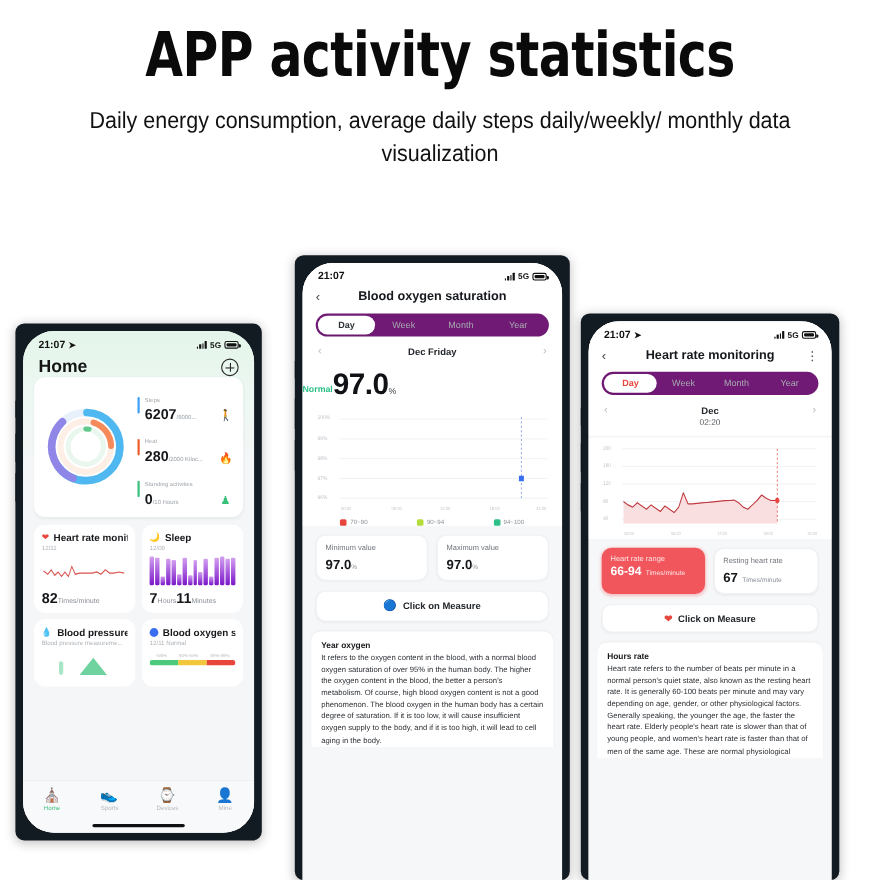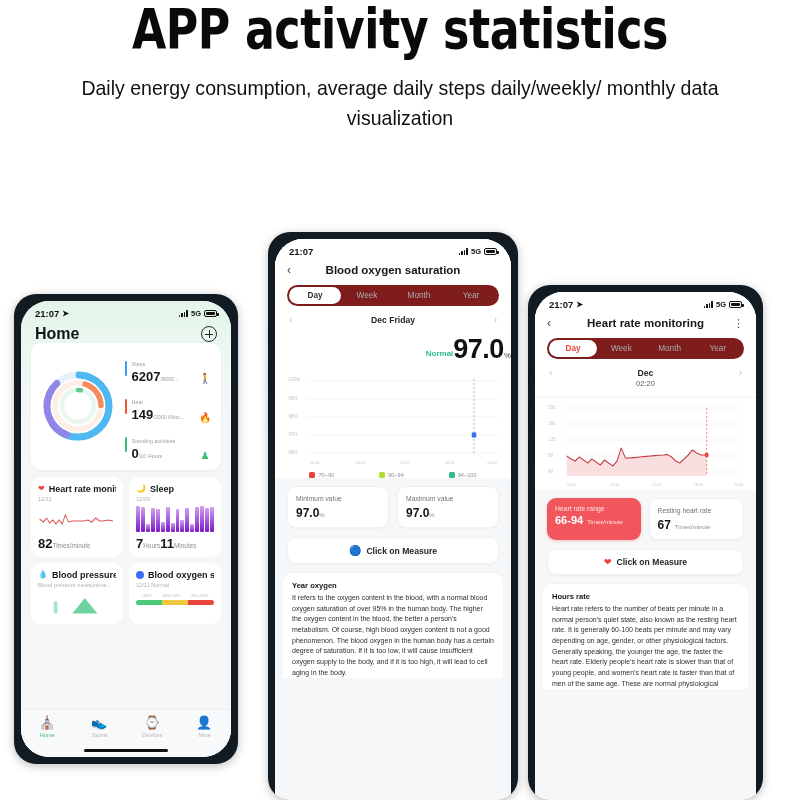--- a/index.html
+++ b/index.html
@@ -5,37 +5,37 @@
   * { box-sizing: border-box; margin: 0; padding: 0; }
   html, body {
     width: 800px; height: 800px;
     background: #ffffff;
     font-family: "Liberation Sans", sans-serif;
     overflow: hidden;
   }
   #root { position: relative; width: 800px; height: 800px; background: #fff; }
 
   
-  .header { text-align: center; }
+  .header { text-align: center; padding-top: 22px; }
   .hero-title {
     font-family: "DejaVu Sans Condensed", "Liberation Sans", sans-serif;
     font-size: 56px; font-weight: 700; letter-spacing: -0.5px;
     color: #0a0a0a; line-height: 1.05;
     transform: scaleX(0.88); transform-origin: center;
   }
   .hero-sub {
     margin-top: 14px; font-size: 21px; line-height: 1.45; color: #111;
     font-weight: 400; transform: scaleX(0.93); transform-origin: center;
   }
 
   
   .phone {
     position: absolute;
     background: #121a22;
-    border-radius: 22px;
+    border-radius: 8px;
     box-shadow: 0 2px 10px rgba(0,0,0,.25);
     overflow: hidden;
   }
   .phone .screen {
     position: absolute; left: 7px; right: 7px; top: 7px; bottom: 0;
     background: #ffffff;
     border-radius: 28px 28px 0 0;
     overflow: hidden;
   }
   
@@ -123,30 +123,30 @@
   .tab .tl { font-size:5.6px; margin-top:3px; color:#b4b9be;}
   .tab.active .tl { color:#3fbf7f; }
   .homebar { position:absolute; left:50%; transform:translateX(-50%); bottom:5px; width:84px;height:3px;border-radius:2px;background:#111;}
 
   
   .navbar { display:flex; align-items:center; padding: 4px 12px 8px 12px; }
   .navbar .back { font-size:12px; color:#3d4248; width:14px;}
   .navbar .nt { flex:1; text-align:center; font-size:11.5px; font-weight:700; color:#15181c;}
   .navbar .more { width:14px; text-align:right; color:#3d4248; font-size:11px; letter-spacing:0;}
 
-  .segbar { margin:0 12px; background:#7f1d1d; border-radius:12px; display:flex; padding:2px; }
+  .segbar { margin:0 12px; background:#701a75; border-radius:12px; display:flex; padding:2px; }
   .seg { flex:1; text-align:center; font-size:8.2px; padding:4px 0; color:#a7abb0; border-radius:10px;}
   .seg.active { background:#fff; font-weight:700; box-shadow:0 1px 2px rgba(0,0,0,.08); }
 
   .daterow { display:flex; align-items:center; justify-content:space-between; padding:8px 14px 1px 14px; }
   .daterow .ar { color:#b7bbc0; font-size:10px;}
   .daterow .dt { font-size:8.6px; font-weight:700; color:#23272b;}
   .timerow { text-align:center; font-size:7.6px; color:#54595f; padding-bottom:2px;}
 
-  .bigval { text-align:right; padding:2px 0 4px 0; }
+  .bigval { text-align:left; padding:2px 0 4px 0; }
   .bigval .n { font-size:27px; font-weight:700; color:#0f1114; letter-spacing:-.5px;}
   .bigval .u { font-size:8px; color:#3b4046; font-weight:400;}
   .bigval .tagn { font-size:8px; color:#2fc08a; font-weight:600; vertical-align:middle;}
 
   .chartbox { position:relative; margin: 2px 10px 0 10px; height:96px; }
   .chartbox svg { display:block; width:100%; height:100%; }
 
   .legend { display:flex; justify-content:space-around; margin:5px 12px 0 12px; }
   .legend .li { display:flex; align-items:center; gap:3px; font-size:5.6px; color:#8d9298;}
   .legend .sw { width:6px;height:6px;border-radius:1.5px; }
@@ -234,21 +234,21 @@
               <span class="txt">
                 <span class="lbl">Steps</span>
                 <div class="val"><b>6207</b><span>/8000...</span></div>
               </span>
               <span class="ico" style="color:#3aa0f5">🚶</span>
             </div>
             <div class="metric">
               <span class="bar" style="background:#f05a2a"></span>
               <span class="txt">
                 <span class="lbl">Heat</span>
-                <div class="val"><b>149</b><span>/2000 Kiloc...</span></div>
+                <div class="val"><b>280</b><span>/2000 Kiloc...</span></div>
               </span>
               <span class="ico">🔥</span>
             </div>
             <div class="metric">
               <span class="bar" style="background:#36c07a"></span>
               <span class="txt">
                 <span class="lbl">Standing activities</span>
                 <div class="val"><b>0</b><span>/10 Hours</span></div>
               </span>
               <span class="ico" style="color:#36c07a">♟</span>

